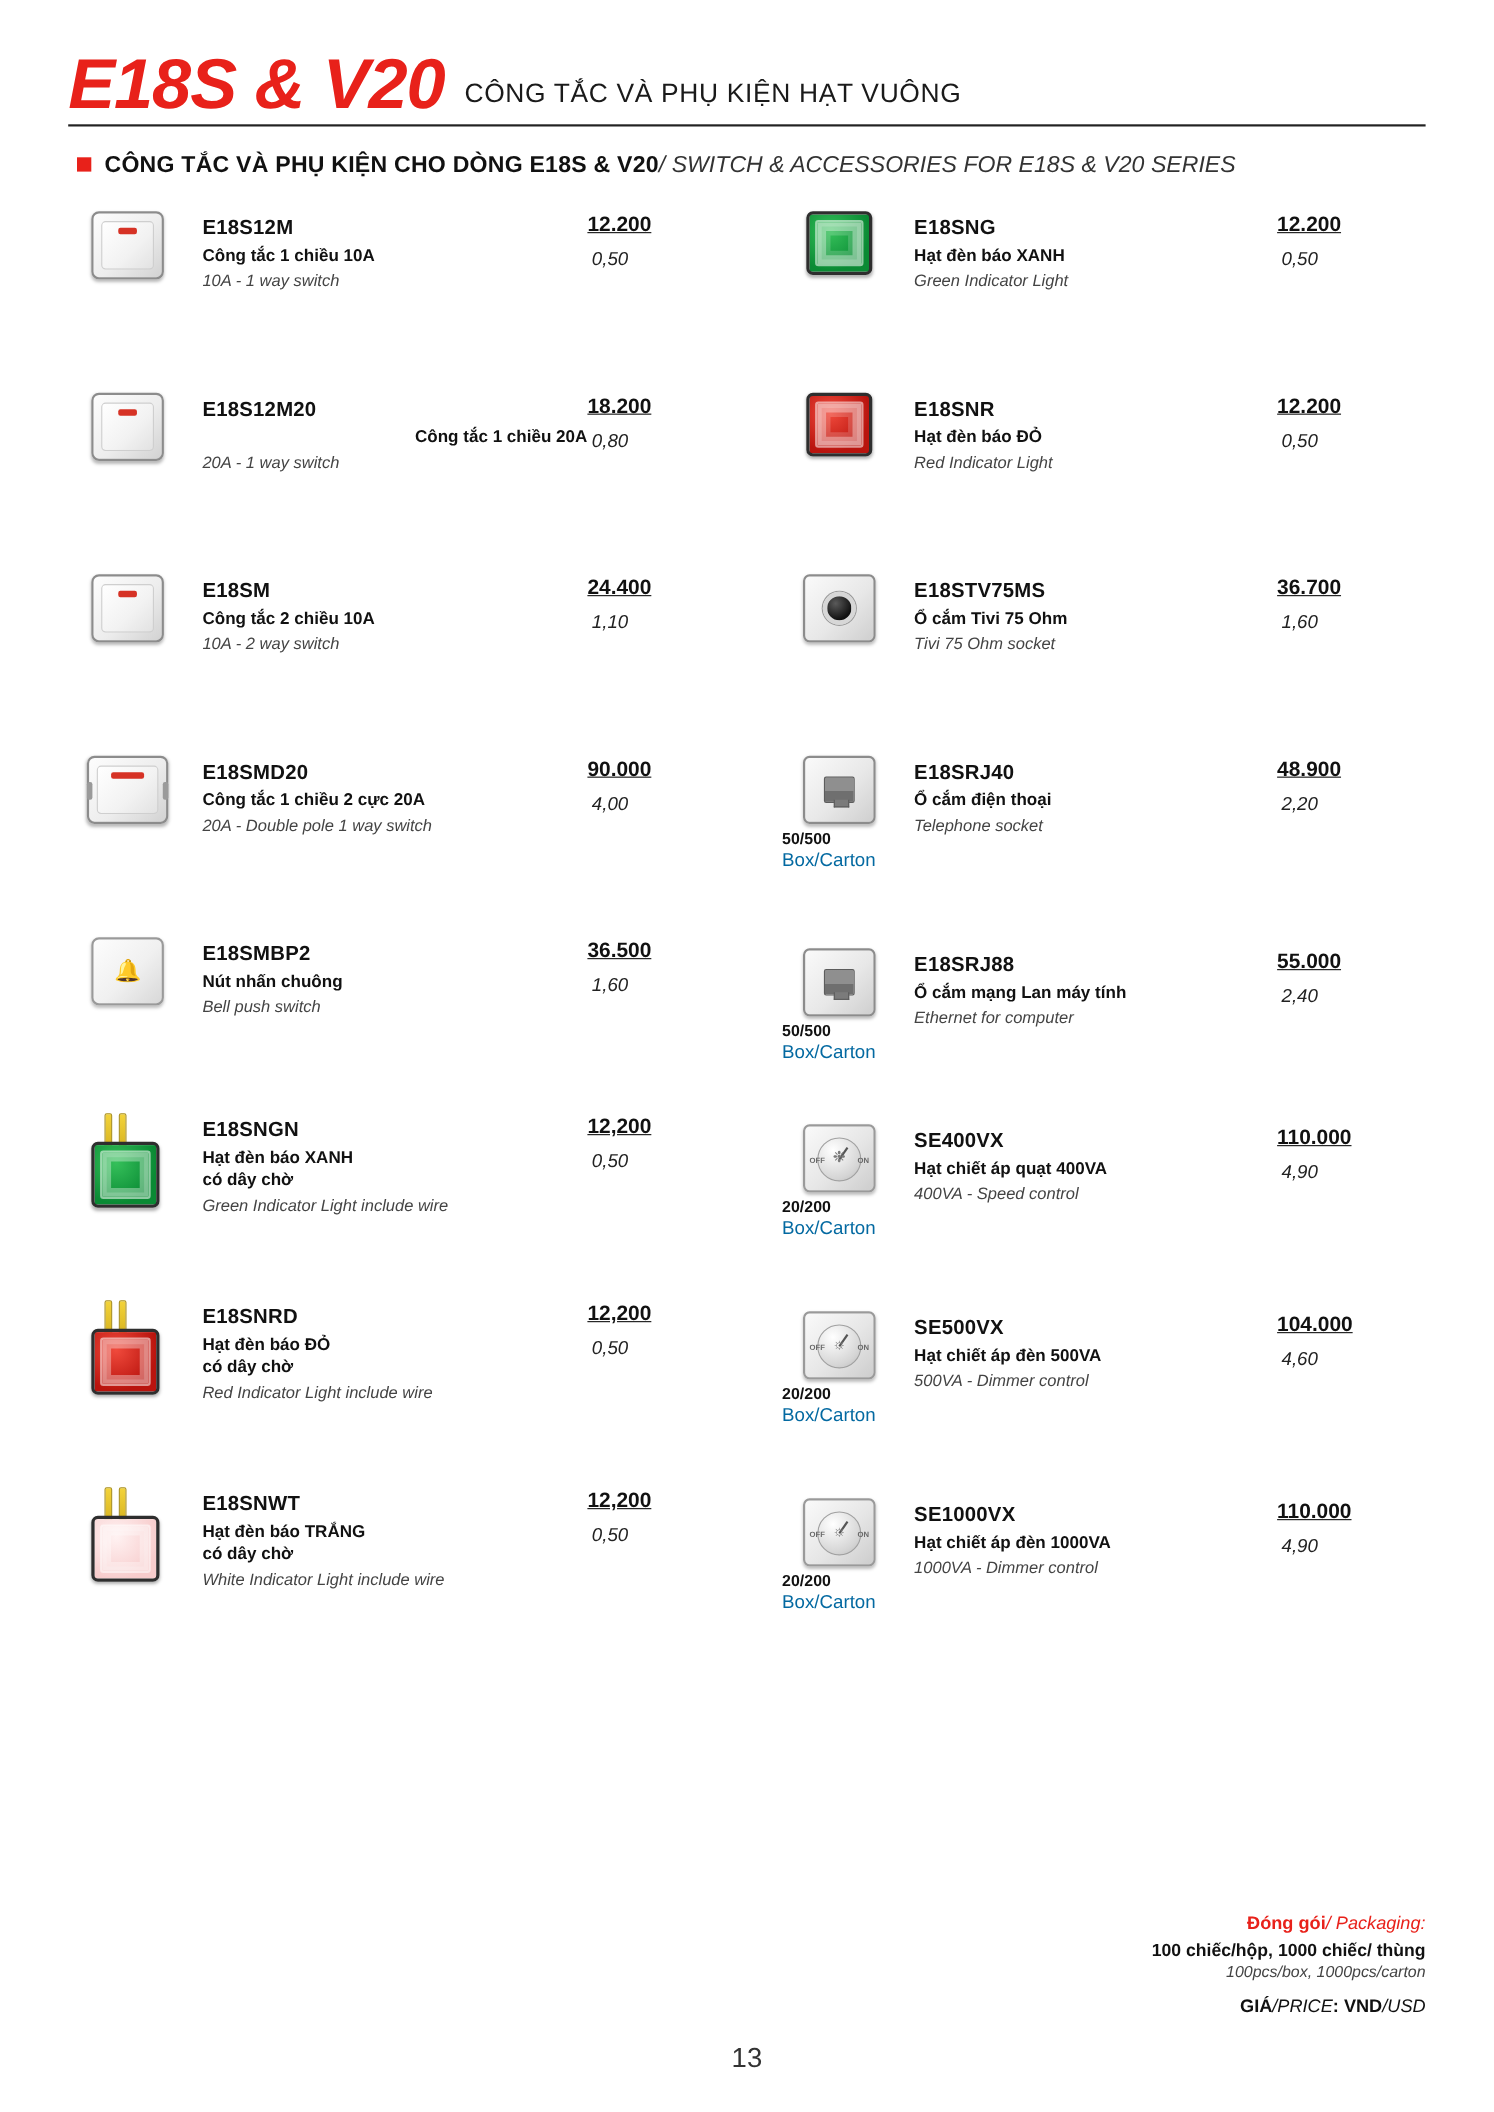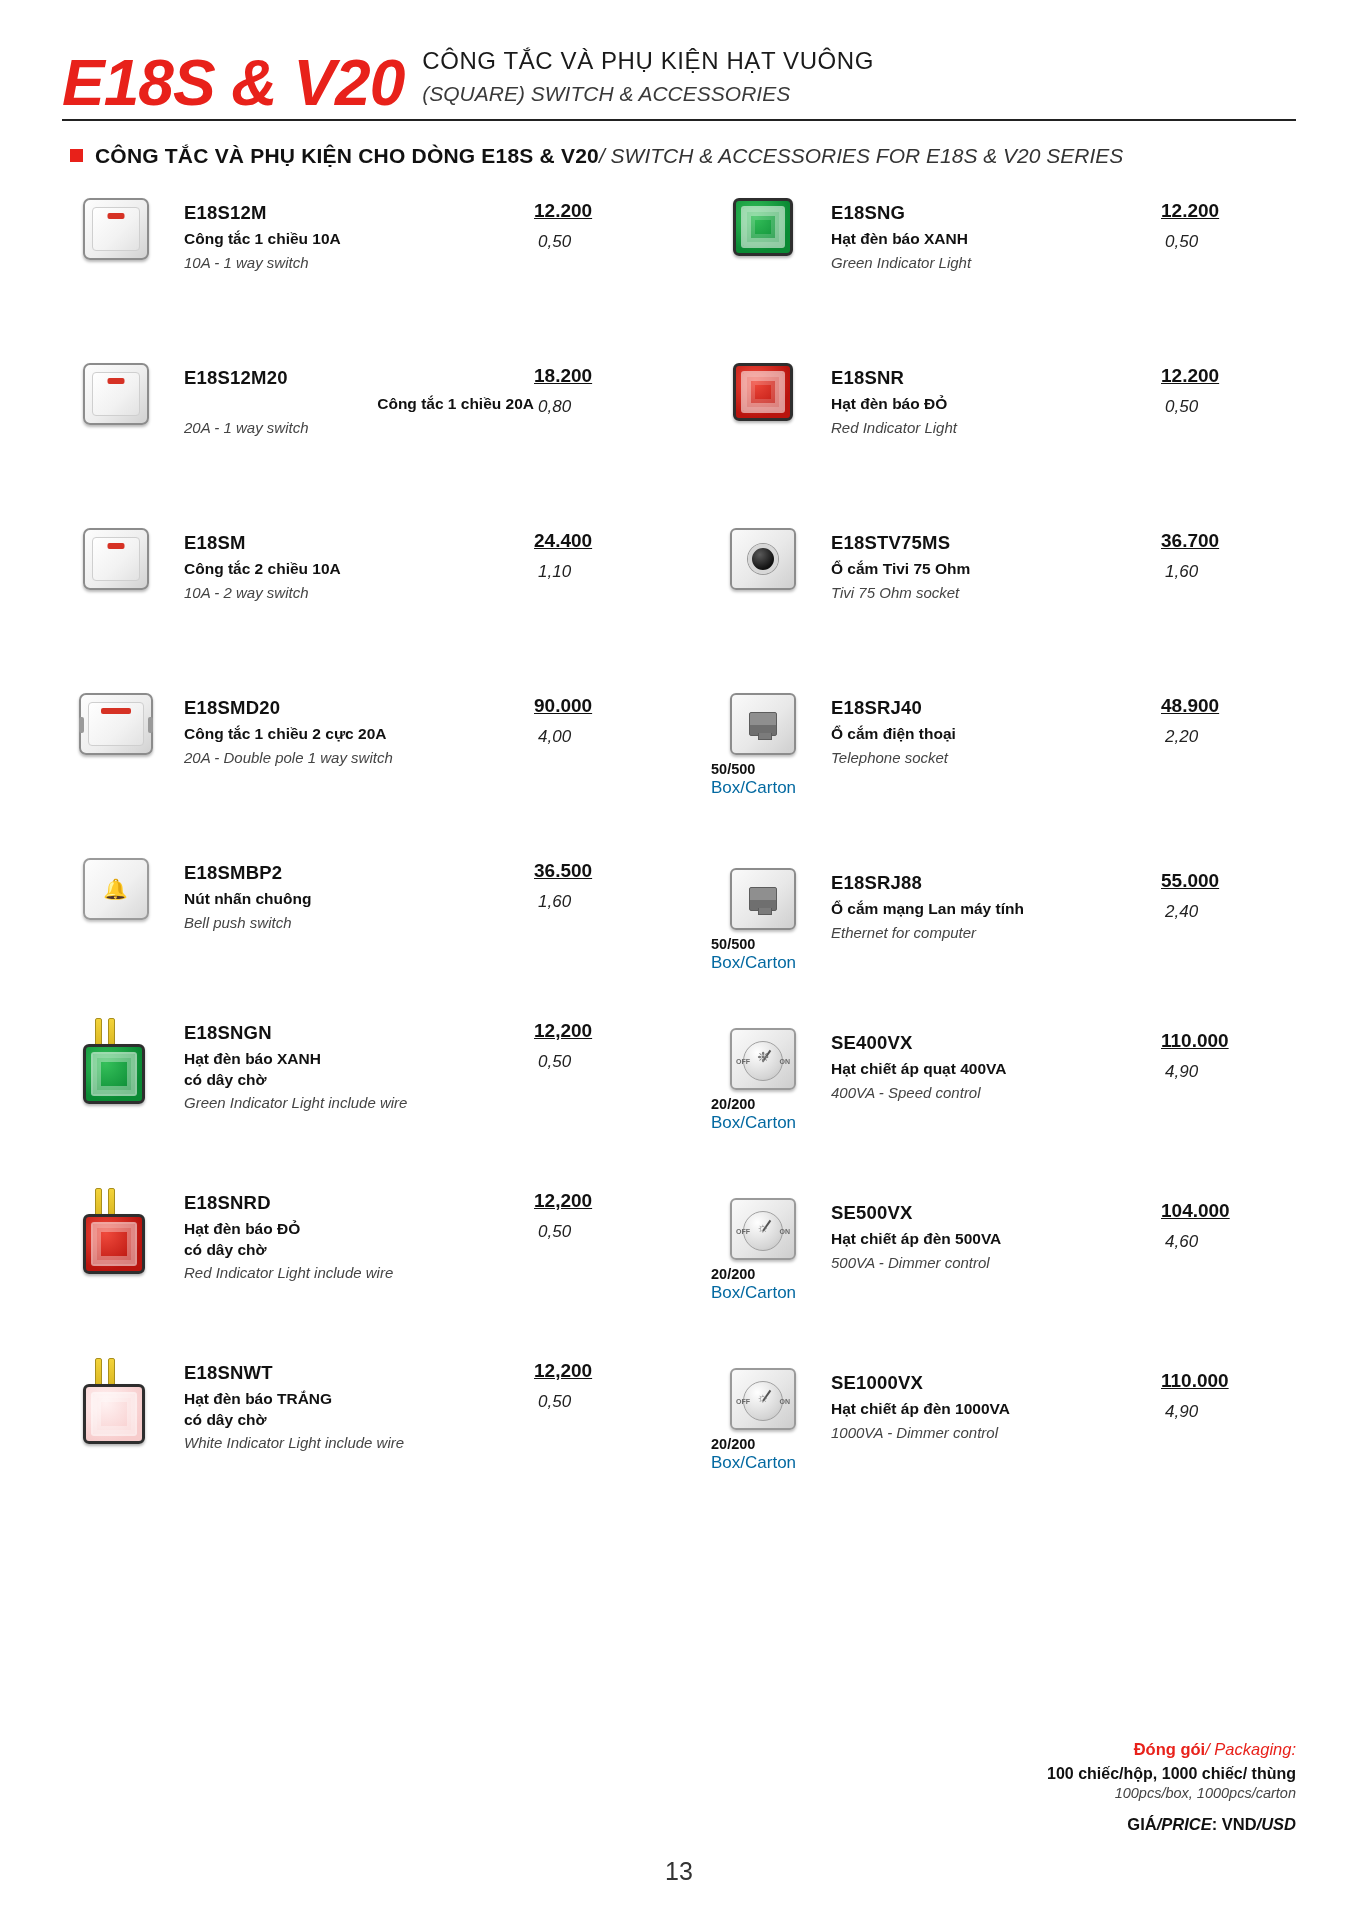--- a/index.html
+++ b/index.html
@@ -252,41 +252,40 @@
     right: 62px;
     bottom: 86px;
     text-align: right;
   }
   .pk-title { font-size: 16.5px; }
   .pk-title b { color: #e8211a; }
   .pk-title i { color: #e8211a; font-style: italic; }
   .pk-vn { font-size: 16px; font-weight: bold; margin-top: 6px; color: #111; }
   .pk-en { font-size: 14.5px; font-style: italic; color: #444; margin-top: 2px; }
   .price-note { font-size: 16.5px; margin-top: 14px; color: #111; }
-  .price-note .it { font-style: italic; font-weight: bold; }
+  .price-note .it { font-style: italic; font-weight: normal; }
 
   .page-number {
     position: absolute;
     left: 0; right: 0;
     bottom: 34px;
     text-align: center;
     font-size: 25px;
     color: #333;
   }
 </style>
 </head>
 <body>
 
 <div class="page">
 
   <div class="header">
     <div class="header-code">E18S &amp; V20</div>
     <div class="header-titles">
       <div class="header-title-vn">CÔNG TẮC VÀ PHỤ KIỆN HẠT VUÔNG</div>
-      <div class="header-title-en">(SQUARE) SWITCH &amp; ACCESSORIES</div>
     </div>
   </div>
 
   <div class="section-bar">
     <span class="section-bullet"></span>
     <div class="section-text">
       <span class="section-vn">CÔNG TẮC VÀ PHỤ KIỆN CHO DÒNG E18S &amp; V20</span><span class="section-en">/ SWITCH &amp; ACCESSORIES FOR E18S &amp; V20 SERIES</span>
     </div>
   </div>
 

